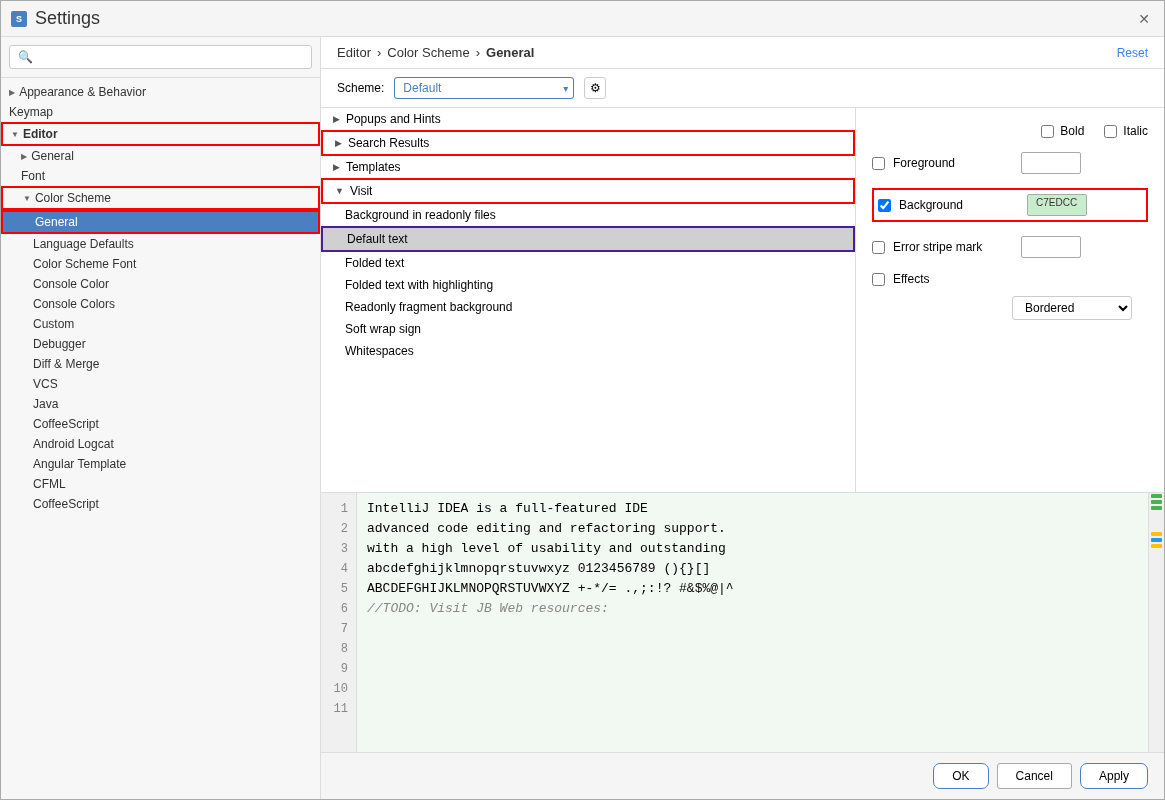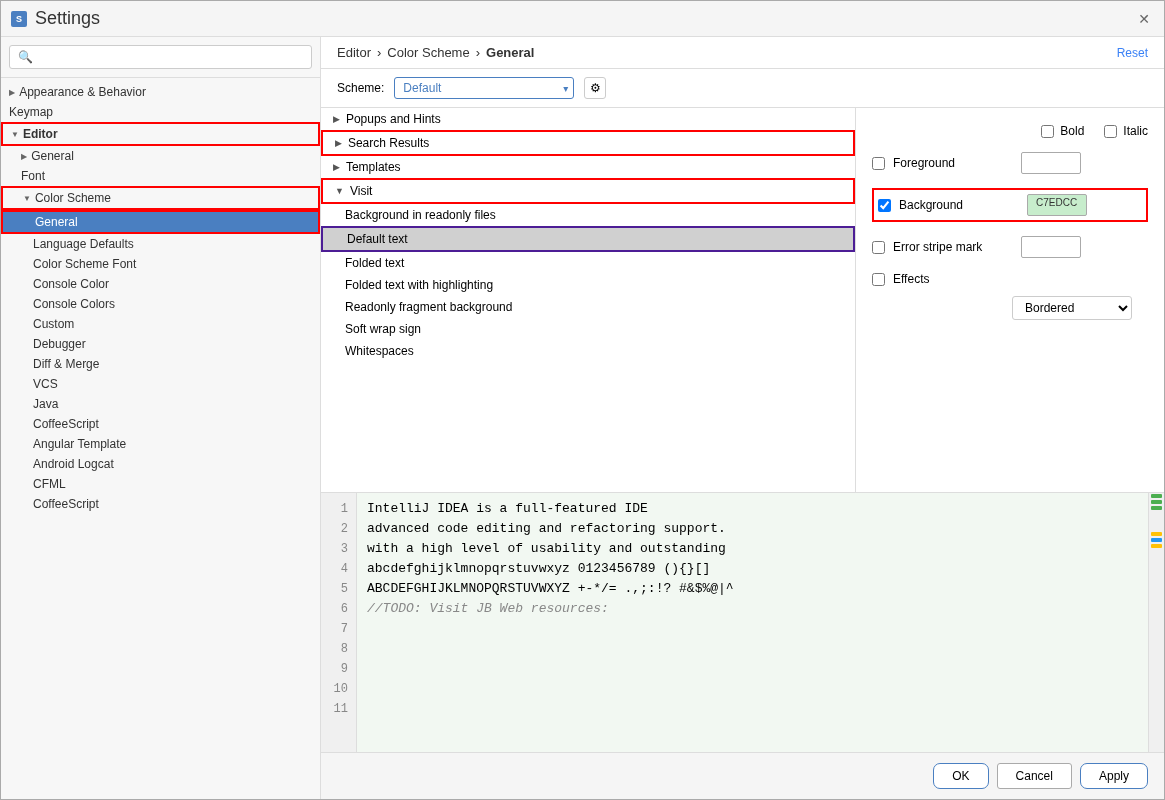--- a/index.html
+++ b/index.html
@@ -147,24 +147,24 @@
         <div class="nav-item nav-indent-2">
           <span>VCS</span>
         </div>
         <div class="nav-item nav-indent-2">
           <span>Java</span>
         </div>
         <div class="nav-item nav-indent-2">
           <span>CoffeeScript</span>
         </div>
         <div class="nav-item nav-indent-2">
+          <span>Android Logcat</span>
+        </div>
+        <div class="nav-item nav-indent-2">
           <span>Angular Template</span>
-        </div>
-        <div class="nav-item nav-indent-2">
-          <span>Android Logcat</span>
         </div>
         <div class="nav-item nav-indent-2">
           <span>CFML</span>
         </div>
         <div class="nav-item nav-indent-2">
           <span>CoffeeScript</span>
         </div>
 
       </div>
     </div>

